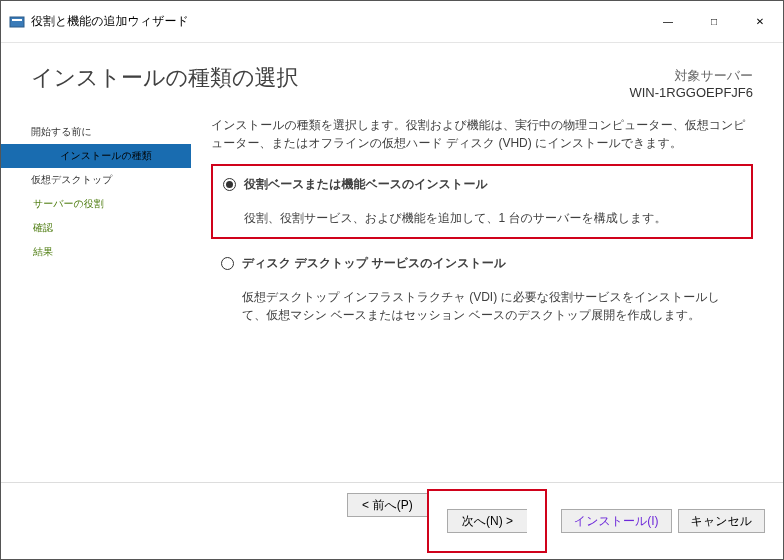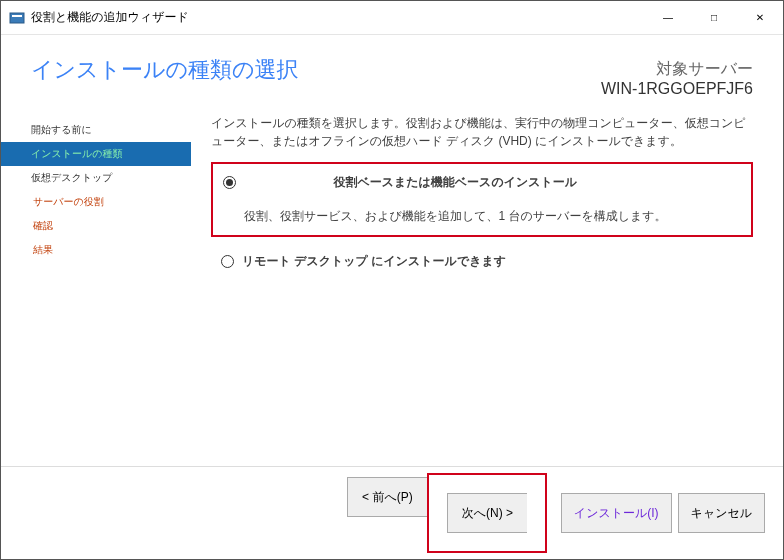--- a/index.html
+++ b/index.html
@@ -14,21 +14,21 @@
   }
   .window {
     width: 784px;
     height: 560px;
     background: #fff;
     border: 1px solid #555;
     display: flex;
     flex-direction: column;
   }
   .titlebar {
-    height: 34px;
+    height: 42px;
     display: flex;
     align-items: center;
     padding: 0 0 0 8px;
     border-bottom: 1px solid #e5e5e5;
   }
   .titlebar .icon-sq {
     width: 16px; height: 16px;
     display: inline-flex; align-items: center; justify-content: center;
     margin-right: 6px;
   }
@@ -40,27 +40,27 @@
     font-family: "Segoe UI Symbol", sans-serif;
     font-size: 10px;
   }
   .header-area {
     padding: 20px 30px 12px 30px;
     display: flex;
     align-items: flex-start;
   }
   .page-title {
     font-size: 22px;
-    color: #3b82f6;
+    color: #404040;
     font-weight: 400;
     flex: 1;
   }
   .server-info {
     text-align: right;
-    font-size: 16px;
+    font-size: 13px;
     color: #555;
     padding-top: 4px;
   }
   .server-info .label { color: #666; }
   .server-info .name { color: #333; }
   .body-area {
     flex: 1;
     display: flex;
     padding: 0 6px 0 0;
   }
@@ -69,38 +69,38 @@
     padding: 8px 0 0 0;
   }
   .side-item {
     padding: 5px 10px 5px 30px;
     font-size: 10px;
     color: #333;
     cursor: pointer;
   }
   .side-item.active {
     background: #196cb0;
-    color: #86efac;
-  }
-  .side-item.disabled { color: #c2410c; cursor: default; padding-left: 32px; }
+    color: #000000;
+    text-align: center;
+  }
+  .side-item.disabled { color: #4d7c0f; cursor: default; padding-left: 32px; }
   .main {
     flex: 1;
     padding: 4px 24px 0 20px;
     font-size: 12px;
     color: #404040;
   }
   .instruction {
     line-height: 1.5;
     margin-bottom: 12px;
   }
   .option-row {
     display: flex;
     align-items: flex-start;
     padding: 10px 10px 10px 10px;
-    text-align: center;
   }
   .option-row.highlight {
     border: 2px solid #d0021b;
     margin-bottom: 6px;
   }
   .radio {
     width: 13px; height: 13px;
     border: 1px solid #333;
     border-radius: 50%;
     margin-right: 8px;
@@ -121,21 +121,21 @@
   .footer {
     border-top: 1px solid #ddd;
     padding: 10px 18px;
     display: flex;
     justify-content: flex-end;
     gap: 6px;
     align-items: center;
   }
   .btn {
     min-width: 80px;
-    height: 40px;
+    height: 24px;
     border: 1px solid #aaa;
     background: #efefef;
     font-size: 12px;
     display: inline-flex;
     align-items: center;
     justify-content: center;
     padding: 0 12px;
   }
   .btn.disabled { color: #6d28d9; }
   .btn-pair {
@@ -189,21 +189,22 @@
         <div class="radio checked"></div>
         <div class="option-text">
           <div class="opt-title">役割ベースまたは機能ベースのインストール</div>
           <div class="opt-desc">役割、役割サービス、および機能を追加して、1 台のサーバーを構成します。</div>
         </div>
       </div>
 
       <div class="option-row">
         <div class="radio"></div>
         <div class="option-text">
-          <div class="opt-title">リモート デスクトップ にインストールできます</div>
+          <div class="opt-title">ディスク デスクトップ サービスのインストール</div>
+          <div class="opt-desc">仮想デスクトップ インフラストラクチャ (VDI) に必要な役割サービスをインストールして、仮想マシン ベースまたはセッション ベースのデスクトップ展開を作成します。</div>
         </div>
       </div>
     </div>
   </div>
 
   <div class="footer">
     <div class="btn-pair">
       <div class="btn">&lt; 前へ(P)</div>
       <span class="highlight-btn">
         <span class="btn">次へ(N) &gt;</span>

